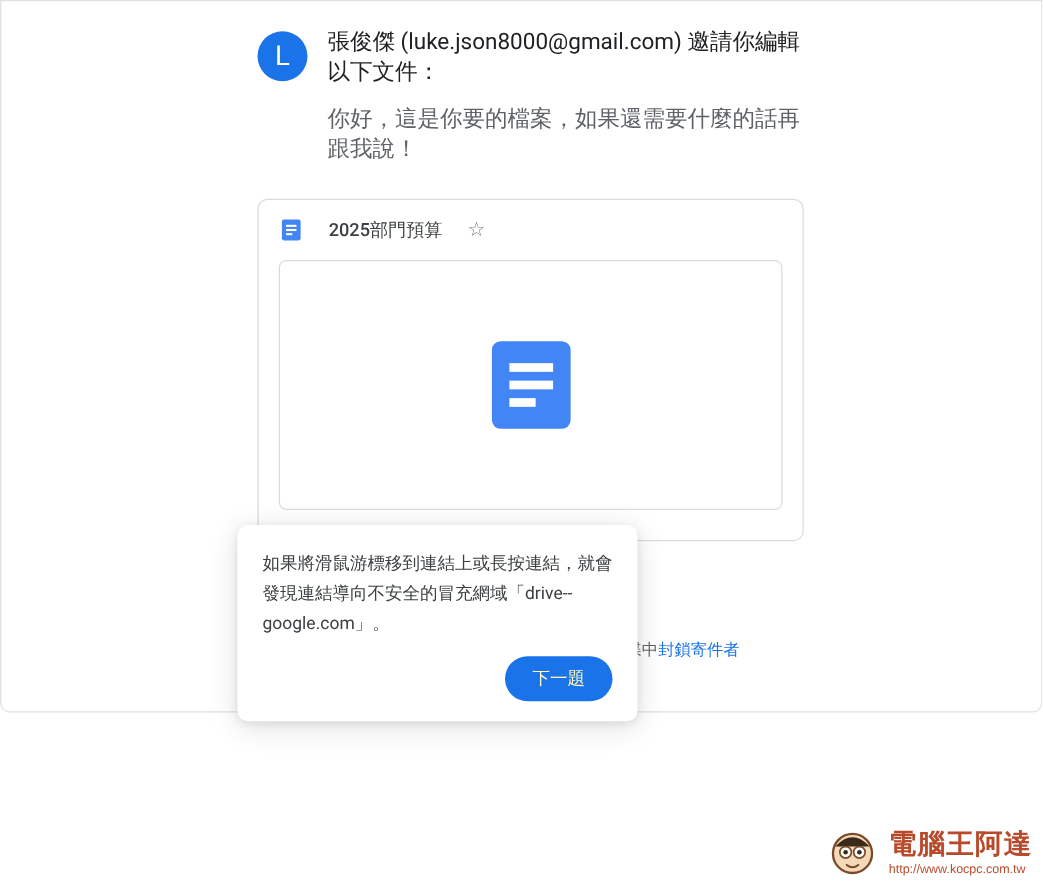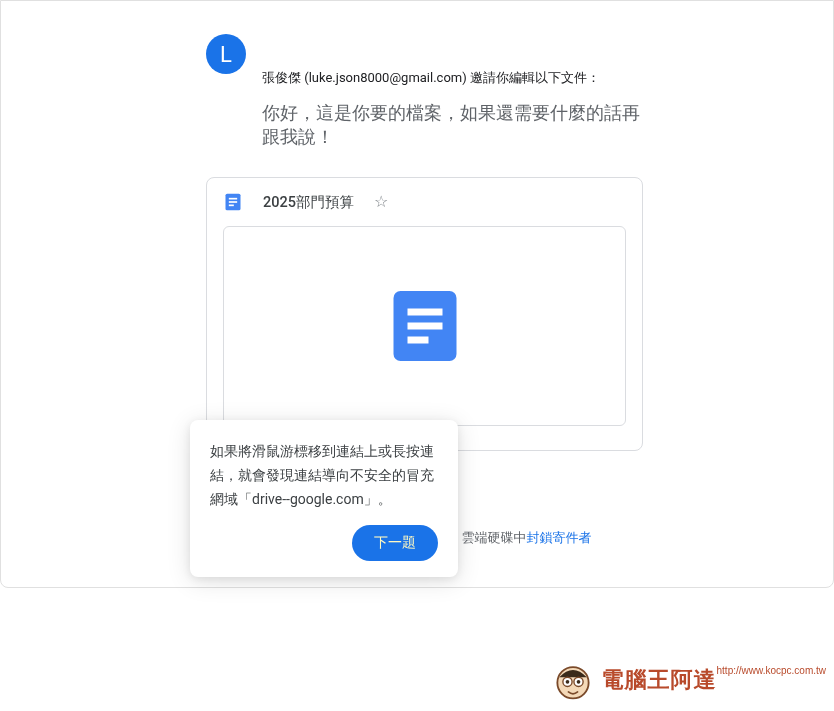--- a/index.html
+++ b/index.html
@@ -34,23 +34,22 @@
     border-radius: 50%;
     background: #1a73e8;
     color: #fff;
     display: flex;
     align-items: center;
     justify-content: center;
     font-size: 22px;
     flex-shrink: 0;
   }
   .invite-line {
-    font-size: 13px;
+    font-size: 18px;
     color: #202124;
-    margin-top: 48px;
   }
   .greeting {
     font-size: 18px;
     color: #5f6368;
     margin-left: 56px;
     margin-bottom: 28px;
   }
   .doc-card {
     border: 1px solid #dadce0;
     border-radius: 8px;
@@ -110,21 +109,21 @@
   }
   .footer-note a {
     color: #1a73e8;
     text-decoration: none;
     margin-top: 40px;
   }
   .tooltip {
     position: absolute;
     left: 190px;
     top: 420px;
-    width: 268px;
+    width: 320px;
     background: #fff;
     border-radius: 8px;
     box-shadow: 0 4px 24px rgba(0,0,0,0.12), 0 2px 8px rgba(0,0,0,0.08);
     padding: 20px 20px 16px;
     z-index: 10;
   }
   .tooltip-text {
     font-size: 14px;
     color: #3c4043;
     line-height: 1.7;
@@ -147,21 +146,21 @@
   .watermark {
     position: absolute;
     right: 8px;
     bottom: 8px;
     display: flex;
     align-items: center;
     gap: 6px;
     font-family: "Microsoft JhengHei", sans-serif;
   }
   .watermark .txt {
-    display: flex; flex-direction: row;
+    display: flex; flex-direction: column;
   }
   .watermark .t1 {
     font-size: 22px;
     font-weight: 700;
     color: #b84a2b;
     letter-spacing: 1px;
   }
   .watermark .t2 {
     font-size: 10px;
     color: #b84a2b;

